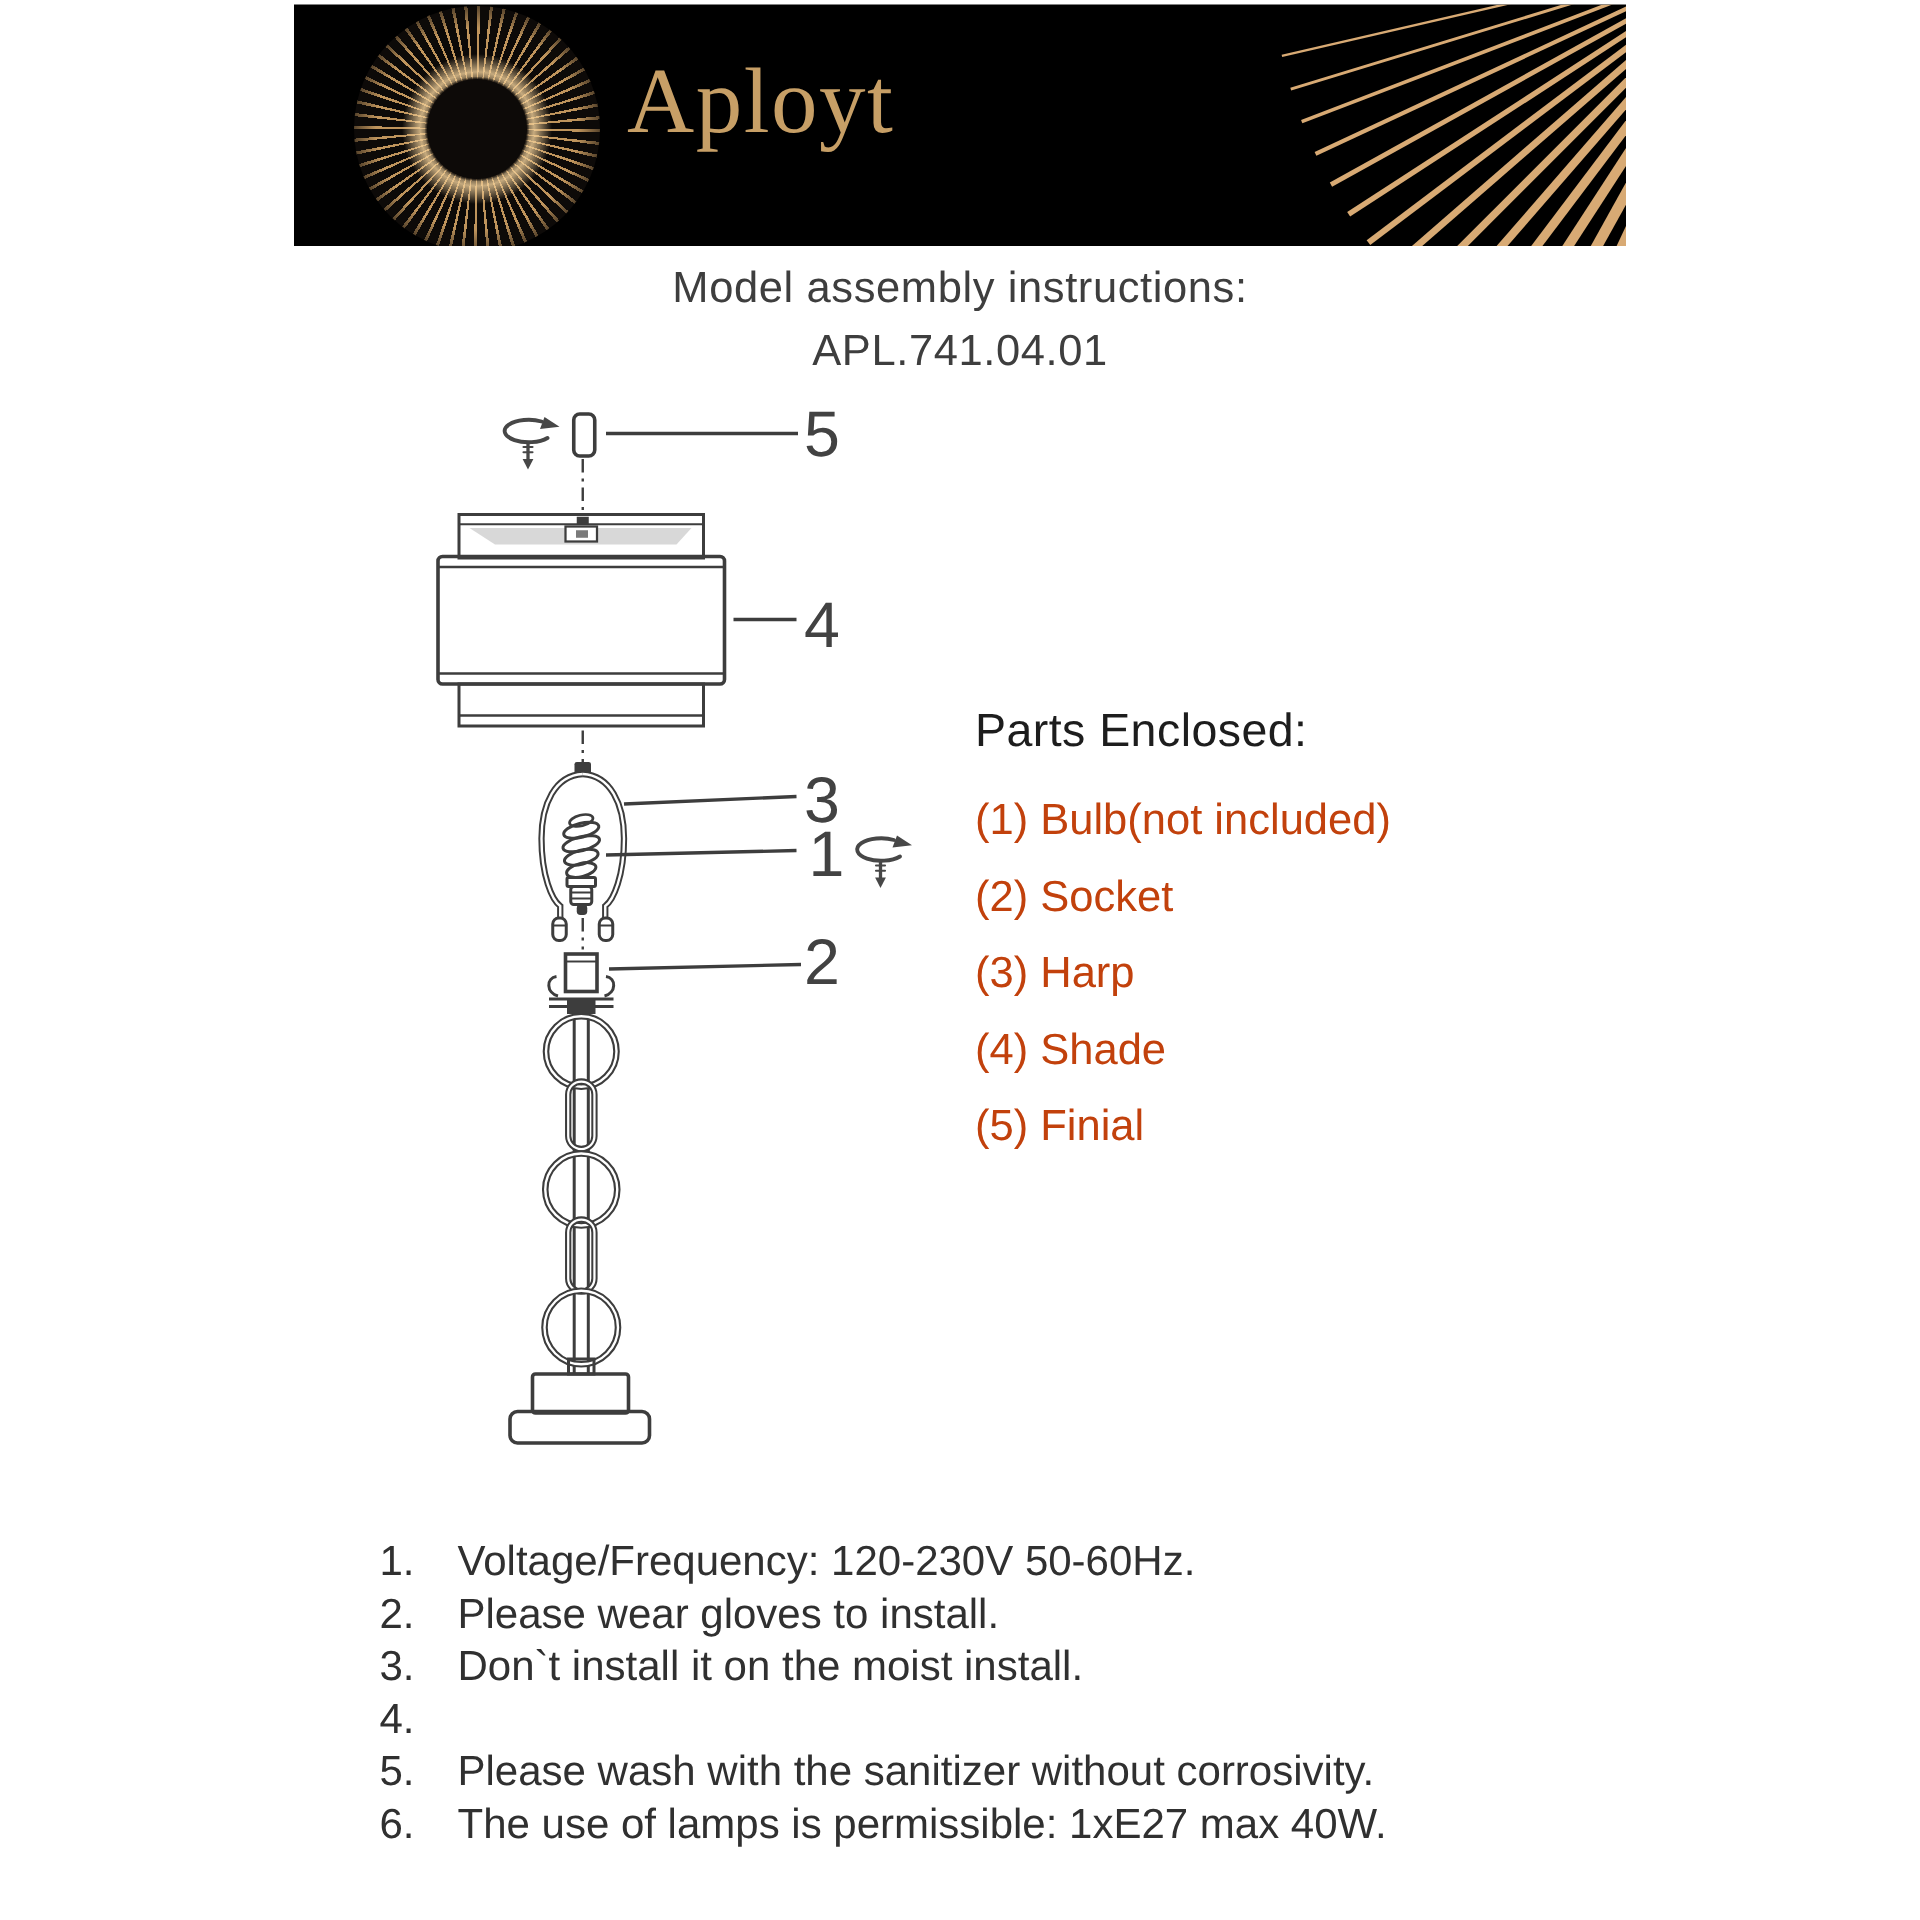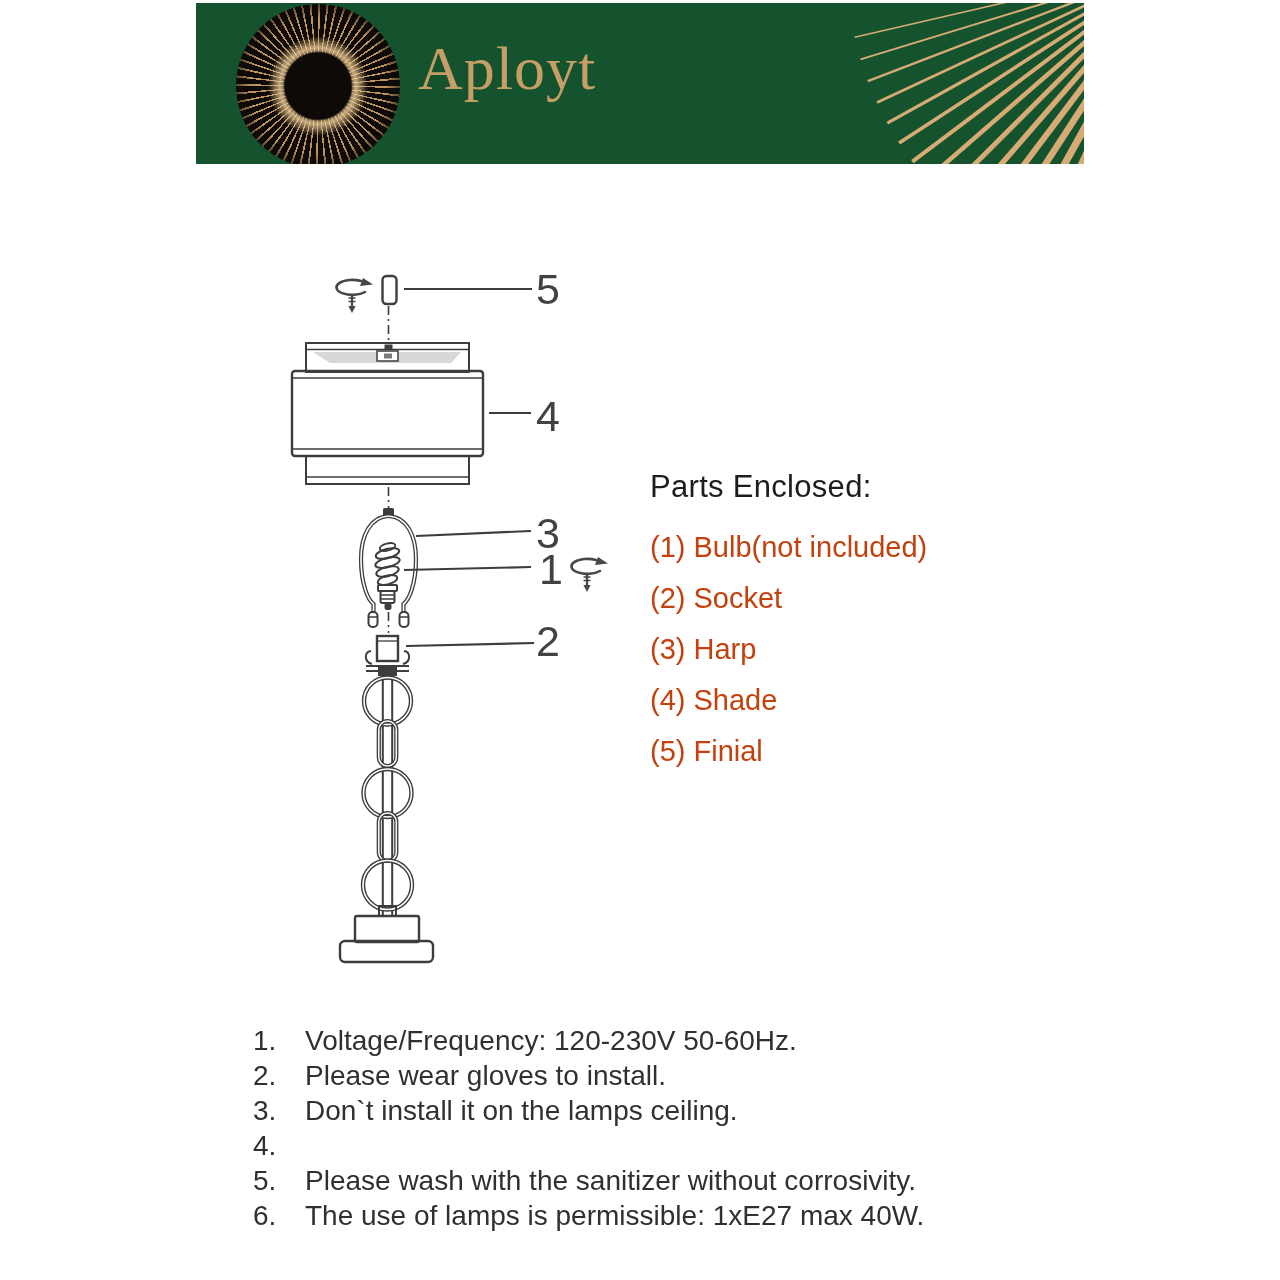--- a/index.html
+++ b/index.html
@@ -1,21 +1,21 @@
 <!DOCTYPE html>
 <html><head>
 <meta charset="utf-8">
 <style>
   html,body{margin:0;padding:0;background:#ffffff;}
   body{width:1280px;height:1280px;position:relative;overflow:hidden;
        font-family:"Liberation Sans",sans-serif;color:#333;}
 
   
   .banner{position:absolute;left:196px;top:3px;width:888px;height:161px;
-          background:#14532d;overflow:hidden;}
+          background:#000000;overflow:hidden;}
   .sunburst{position:absolute;left:40px;top:1px;width:164px;height:164px;border-radius:50%;
     background:
       radial-gradient(circle, rgba(13,10,8,1) 0 33px, rgba(13,10,8,0) 35px),
       radial-gradient(circle, rgba(244,210,155,0) 28px, rgba(244,210,155,.8) 38px, rgba(244,210,155,0) 50px),
       radial-gradient(circle, rgba(13,10,8,0) 0 58%, rgba(13,10,8,1) 80%),
       repeating-conic-gradient(#bf945c 0deg 1.5deg, #0d0a08 1.5deg 6deg);}
   .brand{position:absolute;left:222px;top:34px;font-family:"Liberation Serif",serif;
          font-size:62px;font-weight:400;color:#c79f66;letter-spacing:1px;line-height:1;}
   .fan{position:absolute;left:0;top:0;width:888px;height:161px;}
 
@@ -61,20 +61,22 @@
         <line x1="914.4" y1="35.5" x2="763.5" y2="209.2" stroke-width="5.5"></line>
         <line x1="919.8" y1="39.9" x2="781.3" y2="223.7" stroke-width="6"></line>
         <line x1="925.5" y1="43.9" x2="800.2" y2="236.9" stroke-width="6.6"></line>
         <line x1="931.5" y1="47.5" x2="820.0" y2="248.8" stroke-width="7.2"></line>
         <line x1="937.7" y1="50.6" x2="840.4" y2="259.0" stroke-width="8"></line>
       </g>
     </svg>
   </div>
 
   <div class="title">
+    <div>Model assembly instructions:</div>
+    <div>APL.741.04.01</div>
   </div>
 
   <svg class="diagram" viewBox="270 255 350 730">
     <defs>
       <g id="rot" stroke="#474747" fill="none" stroke-width="2.6" stroke-linecap="round">
         <path d="M 13,4 A 16,7.5 0 1 1 9,-7"></path>
         <polygon points="8,-2 21,-3.5 11,-10" fill="#474747" stroke="none"></polygon>
         <line x1="0" y1="7" x2="0" y2="19" stroke-width="2.2"></line>
         <line x1="-3" y1="10" x2="3" y2="10" stroke-width="1.4"></line>
         <line x1="-3" y1="13.5" x2="3" y2="13.5" stroke-width="1.4"></line>
@@ -178,21 +180,21 @@
     <div class="inst-row">
       <span class="inst-num">1.</span>
       <span class="inst-txt">Voltage/Frequency: 120-230V 50-60Hz.</span>
     </div>
     <div class="inst-row">
       <span class="inst-num">2.</span>
       <span class="inst-txt">Please wear gloves to install.</span>
     </div>
     <div class="inst-row">
       <span class="inst-num">3.</span>
-      <span class="inst-txt">Don`t install it on the lamps ceiling.</span>
+      <span class="inst-txt">Don`t install it on the moist install.</span>
     </div>
     <div class="inst-row">
       <span class="inst-num">4.</span>
     </div>
     <div class="inst-row">
       <span class="inst-num">5.</span>
       <span class="inst-txt">Please wash with the sanitizer without corrosivity.</span>
     </div>
     <div class="inst-row">
       <span class="inst-num">6.</span>

